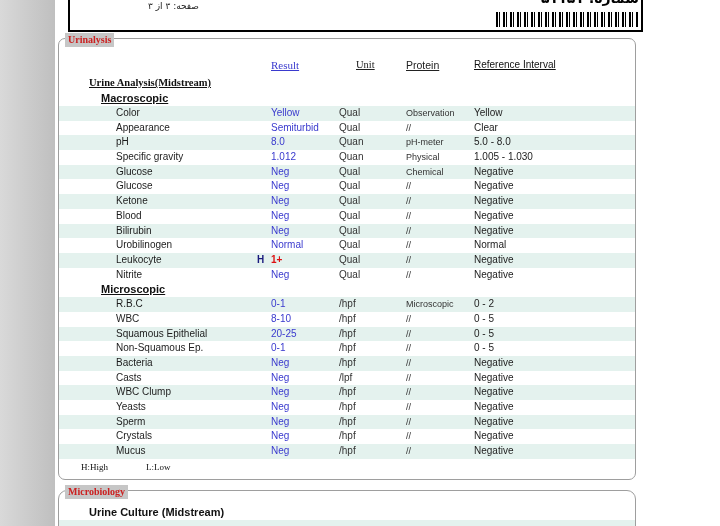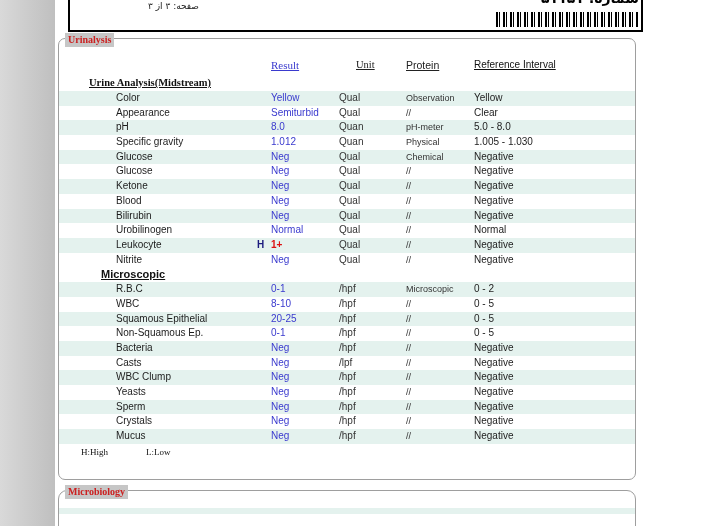--- a/index.html
+++ b/index.html
@@ -91,20 +91,21 @@
     <div class="col-header">
       <span class="ch-result">Result</span>
       <span class="ch-unit">Unit</span>
       <span class="ch-method">Protein</span>
       <span class="ch-ref">Reference Interval</span>
     </div>
 
     <div class="group-title">Urine Analysis(Midstream)</div>
 
     <div id="table-body">
+        <div class="section-title">Macroscopic</div>
         <div class="row stripe">
           <span class="c-name">Color</span>
           <span class="c-result">Yellow</span>
           <span class="c-unit">Qual</span>
           <span class="c-method">Observation</span>
           <span class="c-ref">Yellow</span>
         </div>
         <div class="row">
           <span class="c-name">Appearance</span>
           <span class="c-result">Semiturbid</span>
@@ -263,16 +264,17 @@
         </div>
       </div>
 
     <div class="footnote">
       <span>H:High</span><span>L:Low</span>
     </div>
   </div>
 
   <div class="panel panel2">
     <span class="section-label">Microbiology</span>
+    <div class="culture-title">Urine Culture (Midstream)</div>
     <div class="sliver-row"></div>
   </div>
 
 </div>
 
 </body></html>

